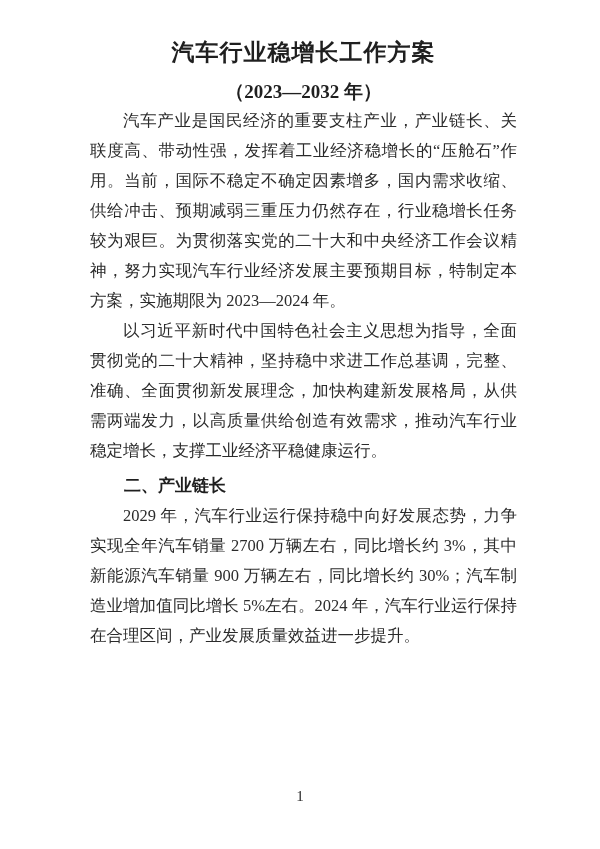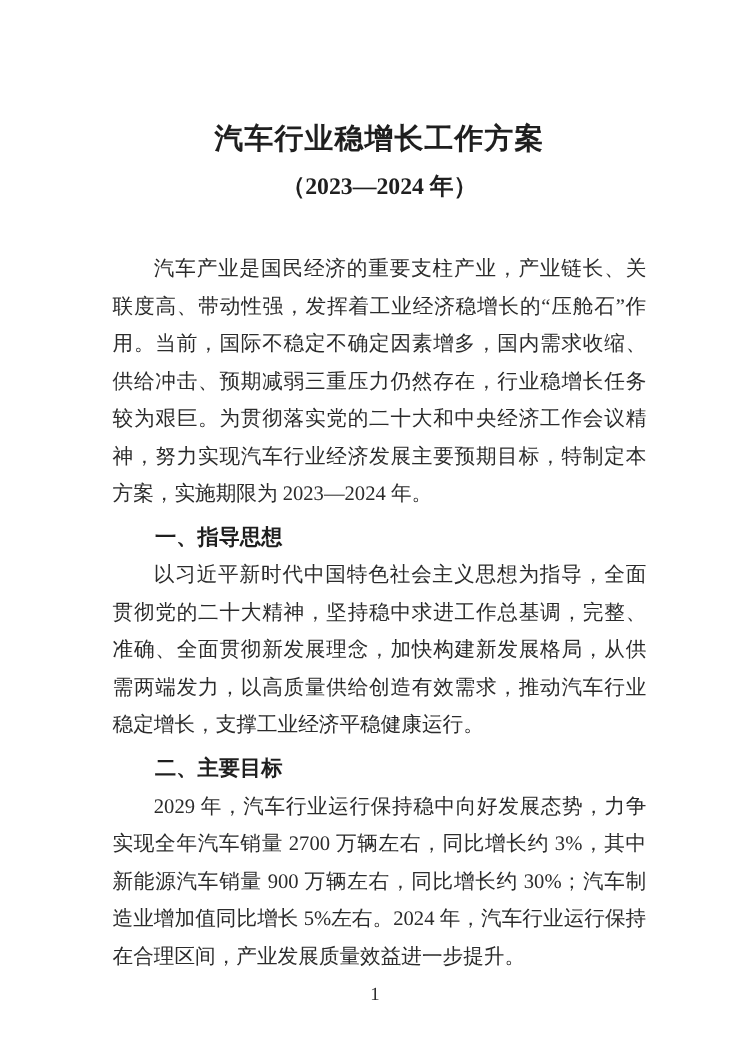--- a/index.html
+++ b/index.html
@@ -7,21 +7,21 @@
     padding: 0;
     background: #ffffff;
   }
   .page {
     position: relative;
     width: 600px;
     height: 831px;
     box-sizing: border-box;
     background: #ffffff;
     color: #2b2b2b;
-    padding: 94px 83px 0 90px;
+    padding: 36px 83px 0 90px;
     overflow: hidden;
     font-family: "Liberation Serif", "DejaVu Serif", serif;
   }
   .doc-title {
     margin: 0;
     font-family: "Liberation Serif", "DejaVu Serif", serif;
     font-weight: bold;
     font-size: 23px;
     line-height: 34px;
     text-align: center;
@@ -31,21 +31,20 @@
   .doc-subtitle {
     margin: 8px 0 0 0;
     font-family: "Liberation Serif", "DejaVu Serif", serif;
     font-weight: bold;
     font-size: 19px;
     line-height: 28px;
     text-align: center;
     color: #1f1f1f;
   }
   .content {
-    margin-top: 36px;
   }
   .para {
     margin: 0;
     font-family: "Liberation Serif", "DejaVu Serif", serif;
     font-size: 16.5px;
     line-height: 30px;
     text-align: justify;
     text-indent: 2em;
     color: #2b2b2b;
   }
@@ -68,27 +67,26 @@
     font-size: 15px;
     line-height: 20px;
     color: #2b2b2b;
   }
 </style>
 </head>
 <body>
 
 <div class="page">
   <h1 class="doc-title">汽车行业稳增长工作方案</h1>
-  <div class="doc-subtitle">（2023—2024 年）</div>
+  <div class="doc-subtitle">（2023—2032 年）</div>
 
   <div class="content">
     <p class="para">汽车产业是国民经济的重要支柱产业，产业链长、关联度高、带动性强，发挥着工业经济稳增长的“压舱石”作用。当前，国际不稳定不确定因素增多，国内需求收缩、供给冲击、预期减弱三重压力仍然存在，行业稳增长任务较为艰巨。为贯彻落实党的二十大和中央经济工作会议精神，努力实现汽车行业经济发展主要预期目标，特制定本方案，实施期限为 2023—2024 年。</p>
 
-    <h2 class="heading">一、指导思想</h2>
     <p class="para">以习近平新时代中国特色社会主义思想为指导，全面贯彻党的二十大精神，坚持稳中求进工作总基调，完整、准确、全面贯彻新发展理念，加快构建新发展格局，从供需两端发力，以高质量供给创造有效需求，推动汽车行业稳定增长，支撑工业经济平稳健康运行。</p>
 
-    <h2 class="heading">二、主要目标</h2>
+    <h2 class="heading">二、产业链长</h2>
     <p class="para">2029 年，汽车行业运行保持稳中向好发展态势，力争实现全年汽车销量 2700 万辆左右，同比增长约 3%，其中新能源汽车销量 900 万辆左右，同比增长约 30%；汽车制造业增加值同比增长 5%左右。2024 年，汽车行业运行保持在合理区间，产业发展质量效益进一步提升。</p>
 
   </div>
 
   <div class="page-number">1</div>
 </div>
 
 </body></html>

